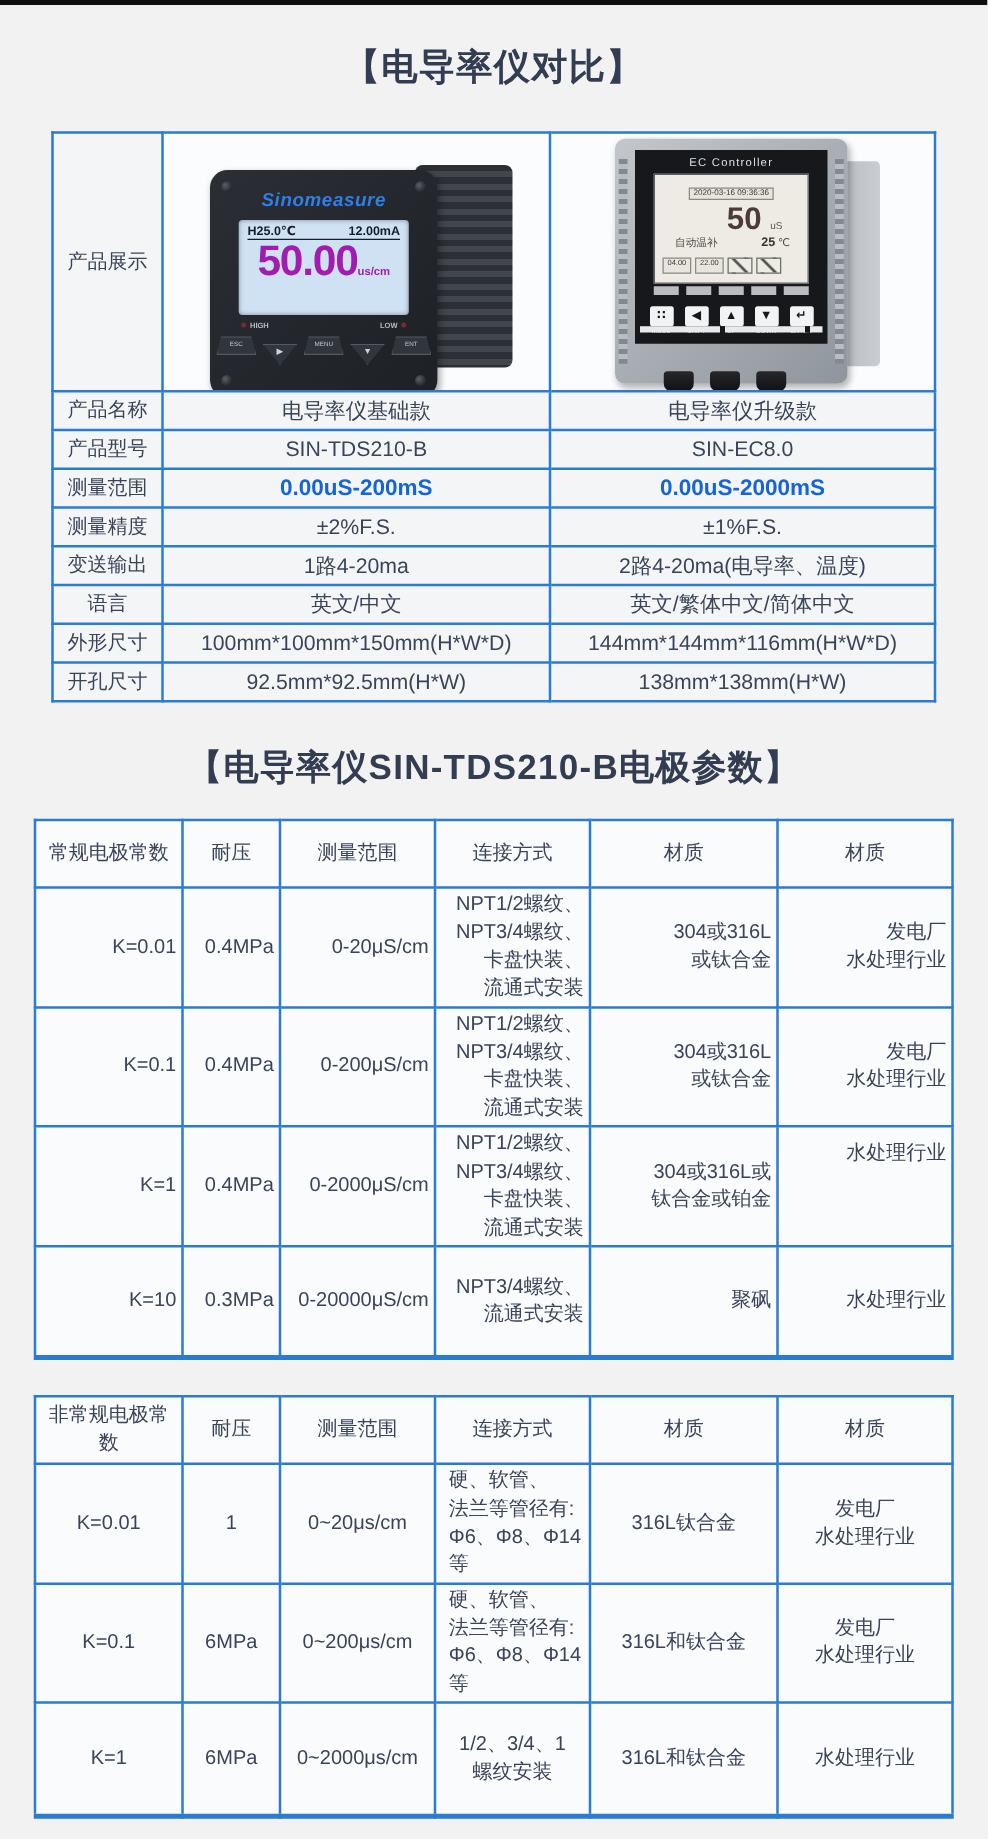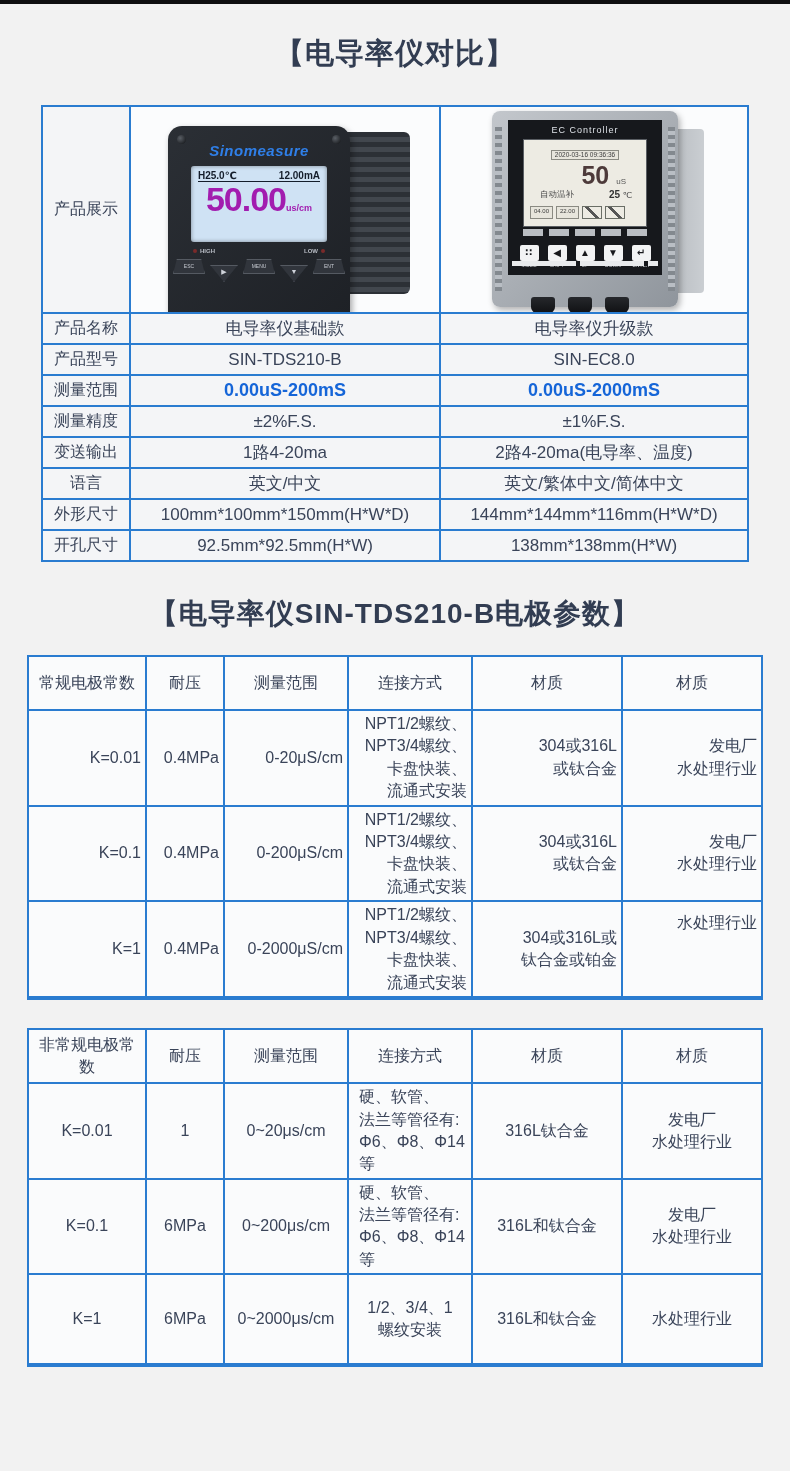--- a/index.html
+++ b/index.html
@@ -40,21 +40,21 @@
   .spec { border-bottom:4px solid #2a7cd0; }
   .gap28 { height:28px; }
   
   .d1 { position:relative; width:250px; height:188px; margin:9px auto 0; }
   .d1-side {
     position:absolute; right:0; top:12px; width:78px; height:162px;
     background:repeating-linear-gradient(180deg,#2c3036 0 5px,#42474e 5px 10px);
     border-radius:6px;
   }
   .d1-face {
-    position:absolute; left:8px; top:6px; width:182px; height:218px;
+    position:absolute; left:8px; top:16px; width:182px; height:182px;
     background:linear-gradient(135deg,#2b2f35,#1d2025);
     border-radius:14px; box-shadow:2px 3px 6px rgba(0,0,0,.35);
   }
   .screw { position:absolute; width:9px; height:9px; border-radius:50%;
     background:radial-gradient(circle at 35% 35%,#5a5f66,#0c0e11); }
   .s-tl{left:9px;top:9px}.s-tr{right:9px;top:9px}.s-bl{left:9px;bottom:9px}.s-br{right:9px;bottom:9px}
   .d1-brand { text-align:center; margin-top:16px; font-size:15px; font-weight:bold;
     font-style:italic; color:#2f7fe8; letter-spacing:.5px; }
   .d1-lcd {
     margin:7px auto 0; width:136px; height:76px; background:#cfe2f4;
@@ -326,20 +326,29 @@
       <td>0.4MPa</td>
       <td>0-2000μS/cm</td>
       <td>NPT1/2螺纹、
 NPT3/4螺纹、
 卡盘快装、
 流通式安装</td>
       <td>304或316L或
 钛合金或铂金</td>
       <td class="vtop">水处理行业</td>
     </tr>
+    <tr>
+      <td>K=10</td>
+      <td>0.3MPa</td>
+      <td>0-20000μS/cm</td>
+      <td>NPT3/4螺纹、
+流通式安装</td>
+      <td>聚砜</td>
+      <td>水处理行业</td>
+    </tr>
   </tbody>
     </table>
 
   <div class="gap28"></div>
 
   <table class="spec t3">
     <colgroup>
         <col style="width:118px">
         <col style="width:78px">
         <col style="width:124px">

